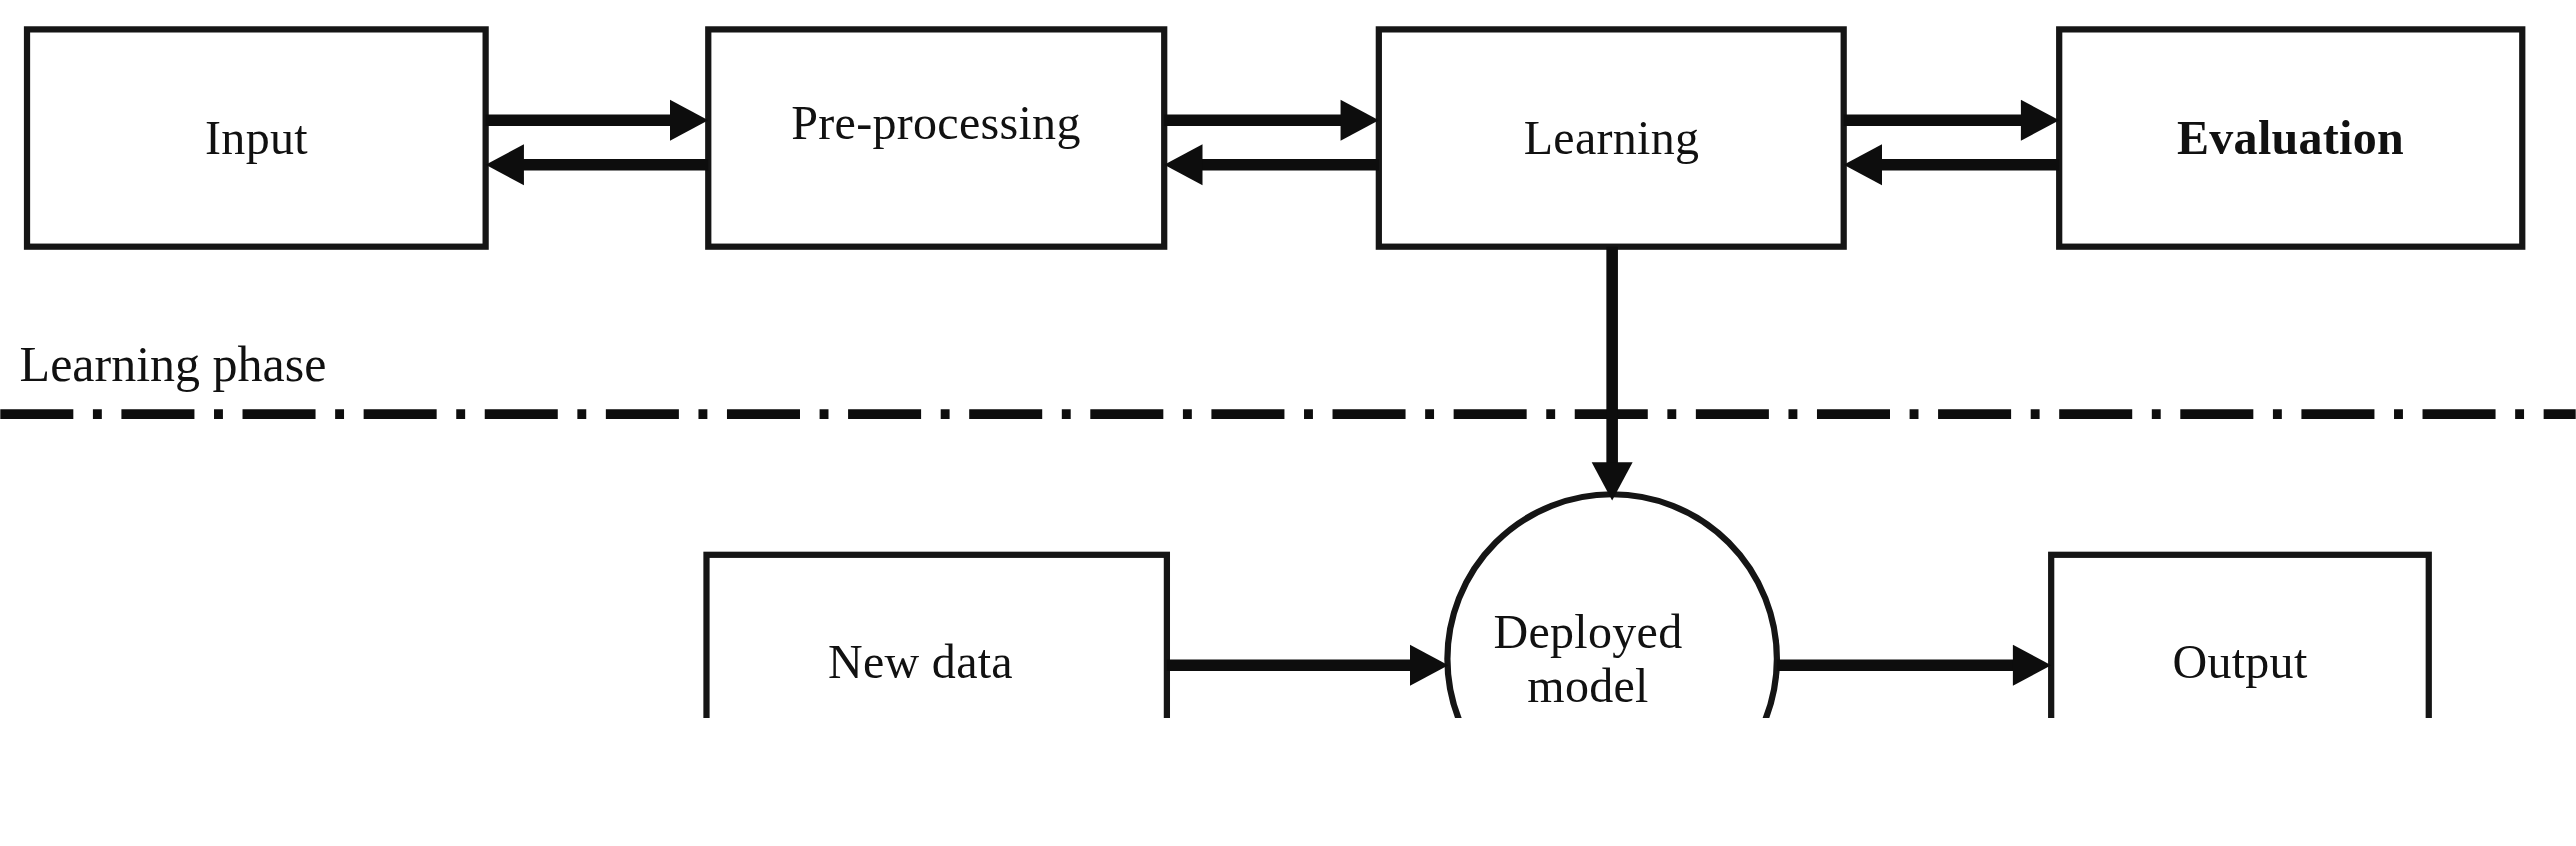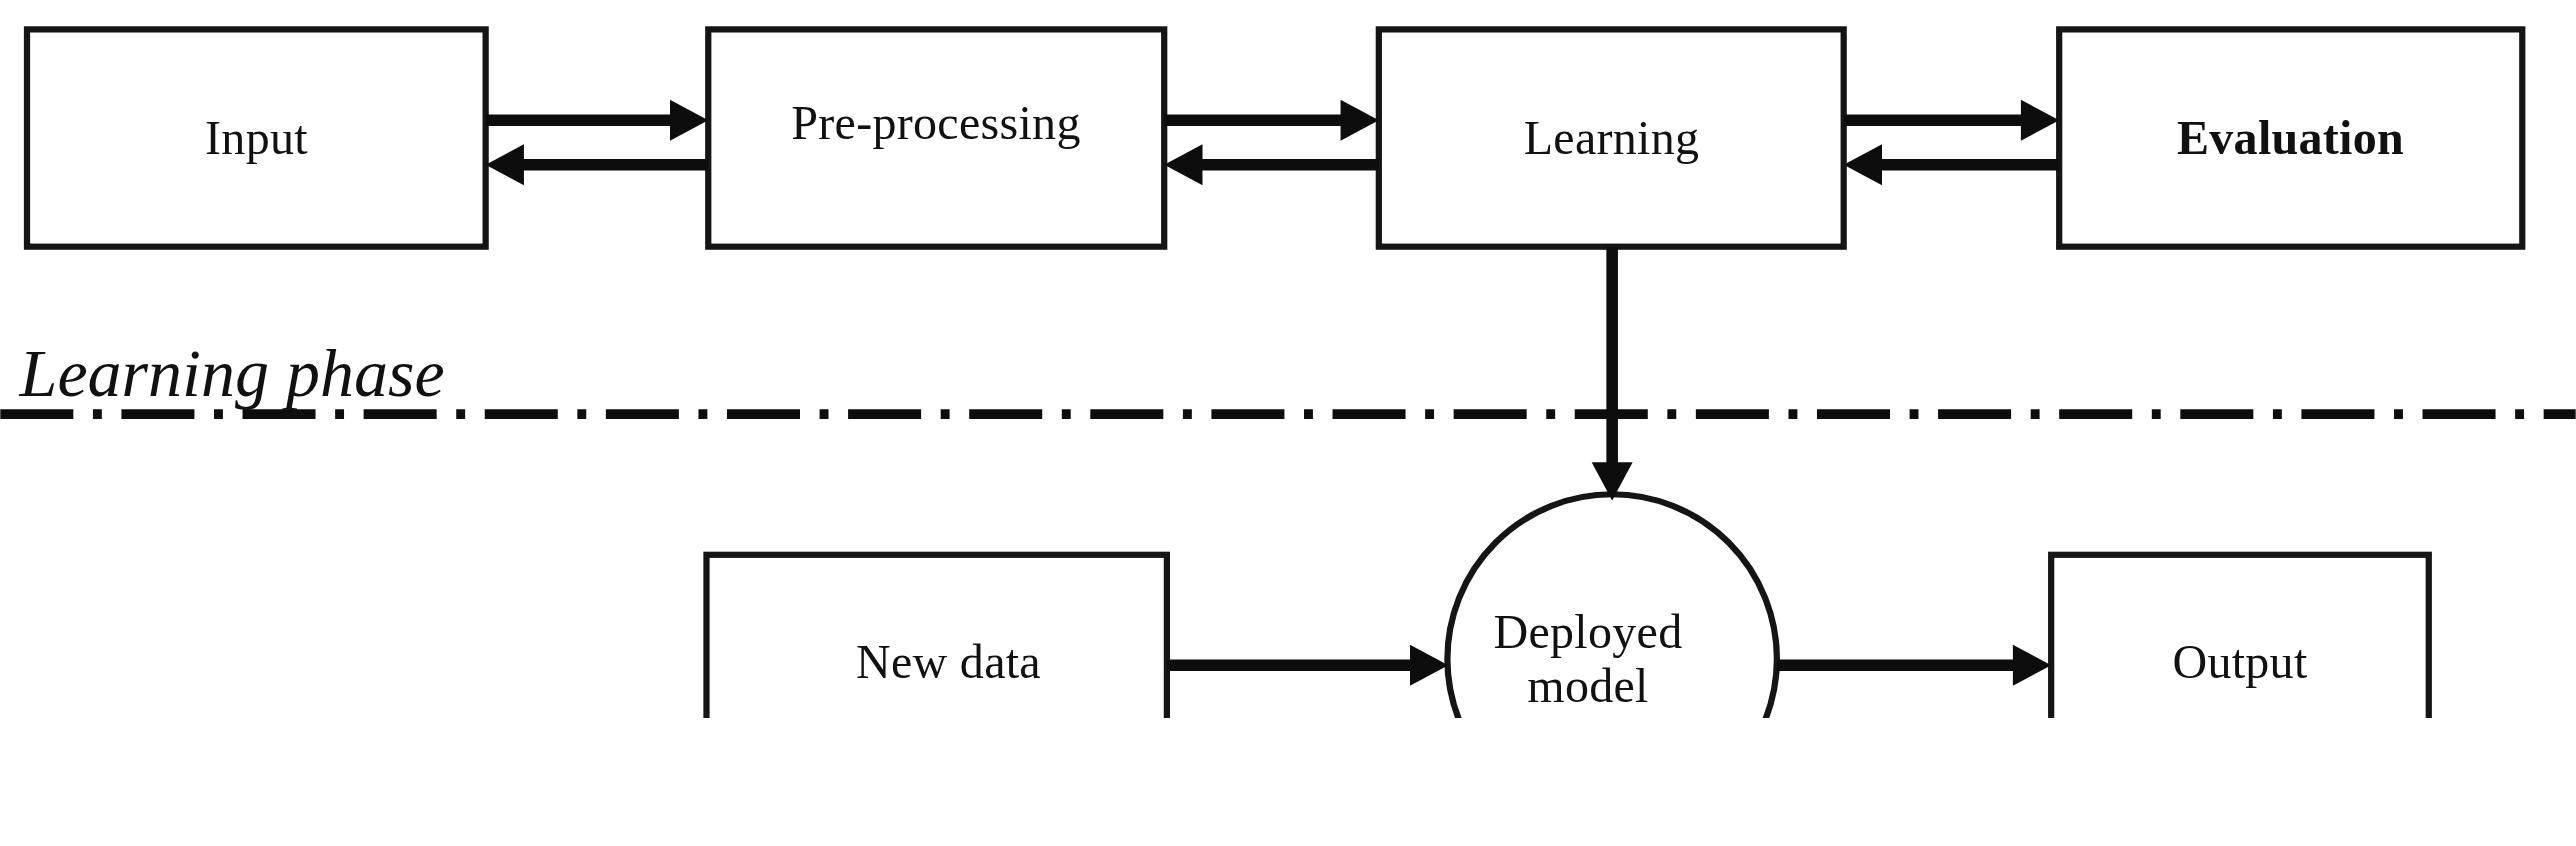--- a/index.html
+++ b/index.html
@@ -33,24 +33,23 @@
     font-size: 48px;
     line-height: 1.12;
     letter-spacing: 0.3px;
     white-space: pre-line;
     pointer-events: none;
   }
   .phase-label {
     position: absolute;
     color: #111111;
     font-family: "Liberation Serif", "DejaVu Serif", serif;
-    font-size: 68px;
+    font-size: 50px;
     line-height: 1.0;
     white-space: nowrap;
-    font-style: italic;
   }
   .box-rect {
     fill: #ffffff;
     stroke: #151515;
     stroke-width: 7;
   }
   .circle-shape {
     fill: #ffffff;
     stroke: #151515;
     stroke-width: 7;
@@ -131,21 +130,21 @@
       <polygon class="arrow-head" points="2303,747 2260,724 2260,770"></polygon>
     </g>
 
   </svg>
 
   <div class="node-label" style="left:27px;  top:29px;  width:459px; height:217px;">Input</div>
   <div class="node-label" style="left:708px; top:14px;  width:456px; height:217px;">Pre-processing</div>
   <div class="node-label" style="left:1379px;top:29px;  width:465px; height:217px;">Learning</div>
   <div class="node-label" style="left:2059px;top:29px;  width:463px; height:217px;font-weight:bold;">Evaluation</div>
 
-  <div class="node-label" style="left:718px; top:555px; width:461px; height:214px;">New data</div>
+  <div class="node-label" style="left:690px; top:555px; width:461px; height:214px;">New data</div>
   <div class="node-label" style="left:1423px;top:494px; width:330px; height:330px;">Deployed
 model</div>
   <div class="node-label" style="left:2051px;top:555px; width:378px; height:214px;">Output</div>
 
   <div class="phase-label" style="left:19.6px; top:339px;">Learning phase</div>
 
 </div>
 
 
 </body></html>

